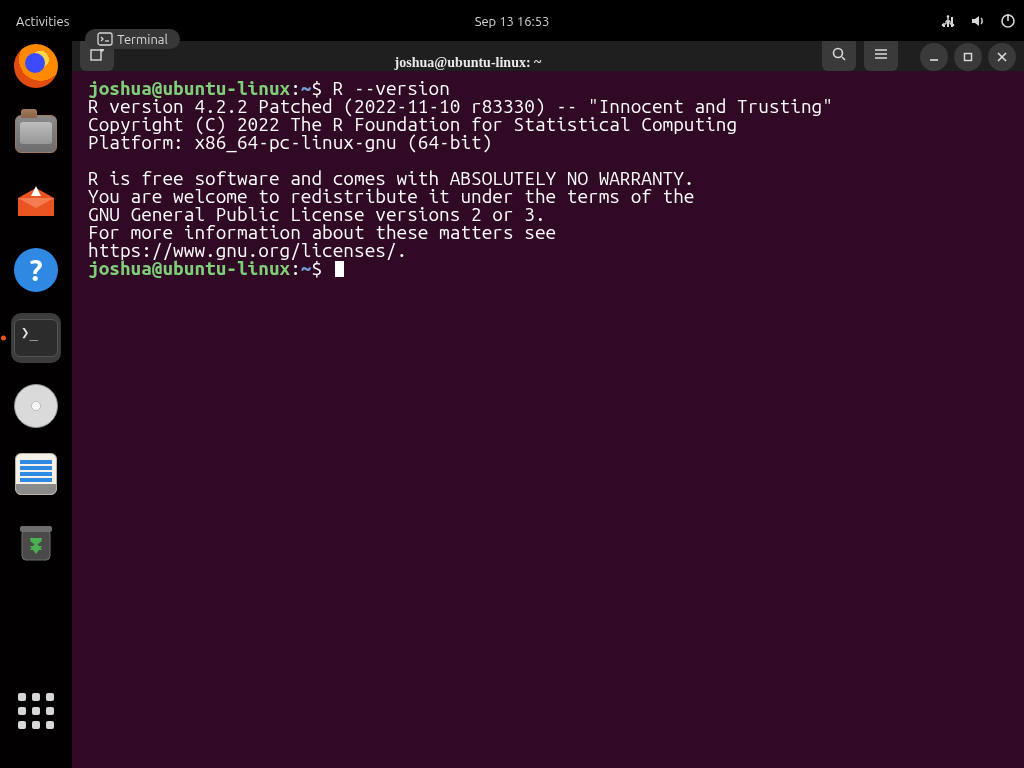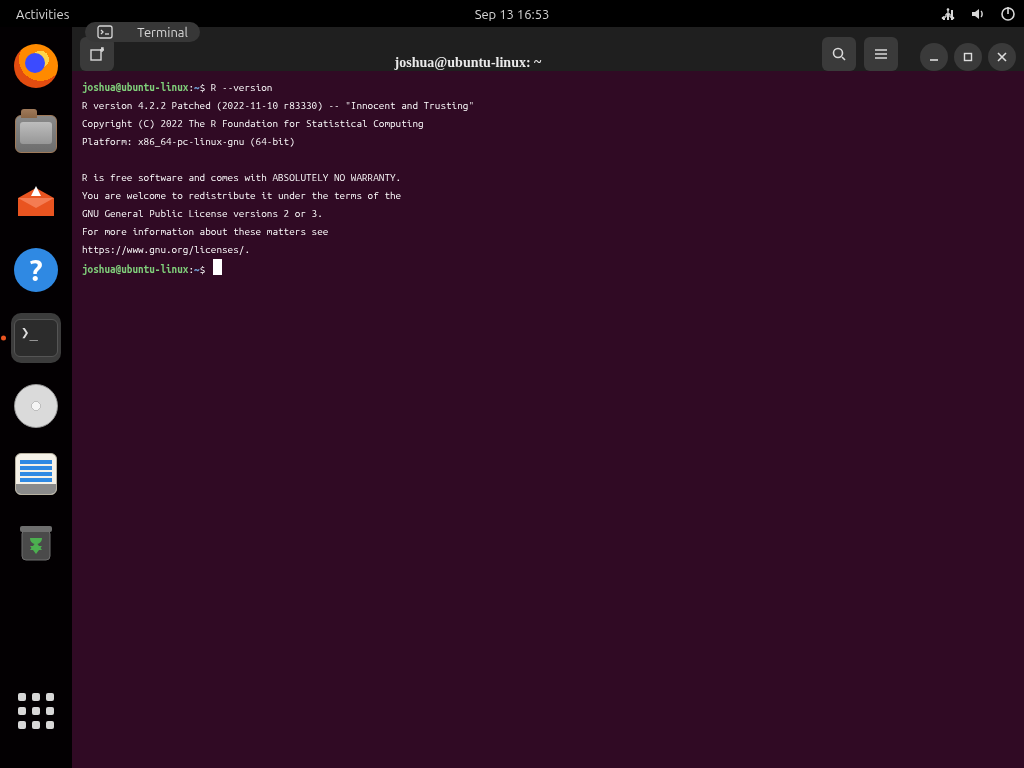--- a/index.html
+++ b/index.html
@@ -1,28 +1,28 @@
 <!DOCTYPE html>
 <html><head>
 <meta charset="utf-8">
 <style>
   * { box-sizing: border-box; margin: 0; padding: 0; }
   html, body { width: 1024px; height: 768px; overflow: hidden; font-family: Ubuntu, "DejaVu Sans", sans-serif; background: #2c001e; }
   
   .topbar {
-    position: absolute; left: 0; top: 0; width: 1024px; height: 27px;
+    position: absolute; left: 0; top: 0; width: 1024px; height: 41px;
     background: #000; color: #d7d7d7; font-size: 13px;
     display: flex; align-items: center; padding: 0 8px;
     z-index: 10;
   }
   .topbar .left { display: flex; align-items: center; gap: 8px; }
   .topbar .center { position: absolute; left: 50%; transform: translateX(-50%); }
   .topbar .right { margin-left: auto; display: flex; align-items: center; gap: 14px; }
   .tb-btn { padding: 2px 8px; border-radius: 14px; cursor: pointer; }
-  .tb-app  { background: #373737; display: flex; align-items: center; gap: 24px; padding: 2px 12px; border-radius: 14px; margin-top: 37px; }
+  .tb-app  { background: #373737; display: flex; align-items: center; gap: 4px; padding: 2px 12px; border-radius: 14px; margin-top: 37px; }
   .tb-app svg { width: 14px; height: 14px; }
   .topbar svg { fill: #d7d7d7; width: 16px; height: 16px; }
   
   .dock {
     position: absolute; left: 0; top: 27px; width: 72px; height: 741px;
     background: rgba(0,0,0,.92); display: flex; flex-direction: column; align-items: center;
     padding-top: 14px; gap: 18px; z-index: 5;
   }
   .dock-item { width: 50px; height: 50px; border-radius: 10px; display:flex; align-items:center; justify-content:center; position:relative; cursor:pointer; }
   .dock-item.active { background:#3c3c3c; }
@@ -48,21 +48,21 @@
   
   .window { position:absolute; left:72px; top:27px; width:952px; height:741px; background:#300a24; }
   .titlebar{ height:44px; background:#1f1f1f; display:flex; align-items:flex-end; padding:0 8px; gap:8px;font-family:Liberation Serif, serif; }
   .tb-square{ width:34px; height:34px; border-radius:6px; background:#3a3a3a; display:flex; align-items:center; justify-content:center; cursor:pointer; }
   .tb-square svg{ width:16px; height:16px; fill:#d9d9d9; }
   .tb-title{ flex:1; text-align:center; color:#eaeaea; font-size:14px; font-weight:600; }
   .tb-right{ display:flex; gap:6px; }
   .tb-circle{ width:28px; height:28px; border-radius:50%; background:#3a3a3a; display:flex; align-items:center; justify-content:center; cursor:pointer;}
   .tb-circle svg{ width:12px; height:12px; fill:#ddd; stroke:#ddd; }
   
-  .termbody{ padding:8px 10px; color:#fff; font-family:"Ubuntu Mono","DejaVu Sans Mono",monospace; font-size:10px; line-height:18px; white-space:pre; }
+  .termbody{ padding:8px 16px; color:#fff; font-family:"Ubuntu Mono","DejaVu Sans Mono",monospace; font-size:19px; line-height:18px; white-space:pre; }
   .p-user{ color:#7fce7a; font-weight:700; }
   .p-path{ color:#6f9bd1; font-weight:700; }
   .p-sep { color:#fff; }
   .cursor{ display:inline-block; width:9px; height:16px; background:#fff; vertical-align:-2px; margin-left:2px;}
 </style>
 </head>
 <body>
 
 <div class="topbar">
   <div class="left">

